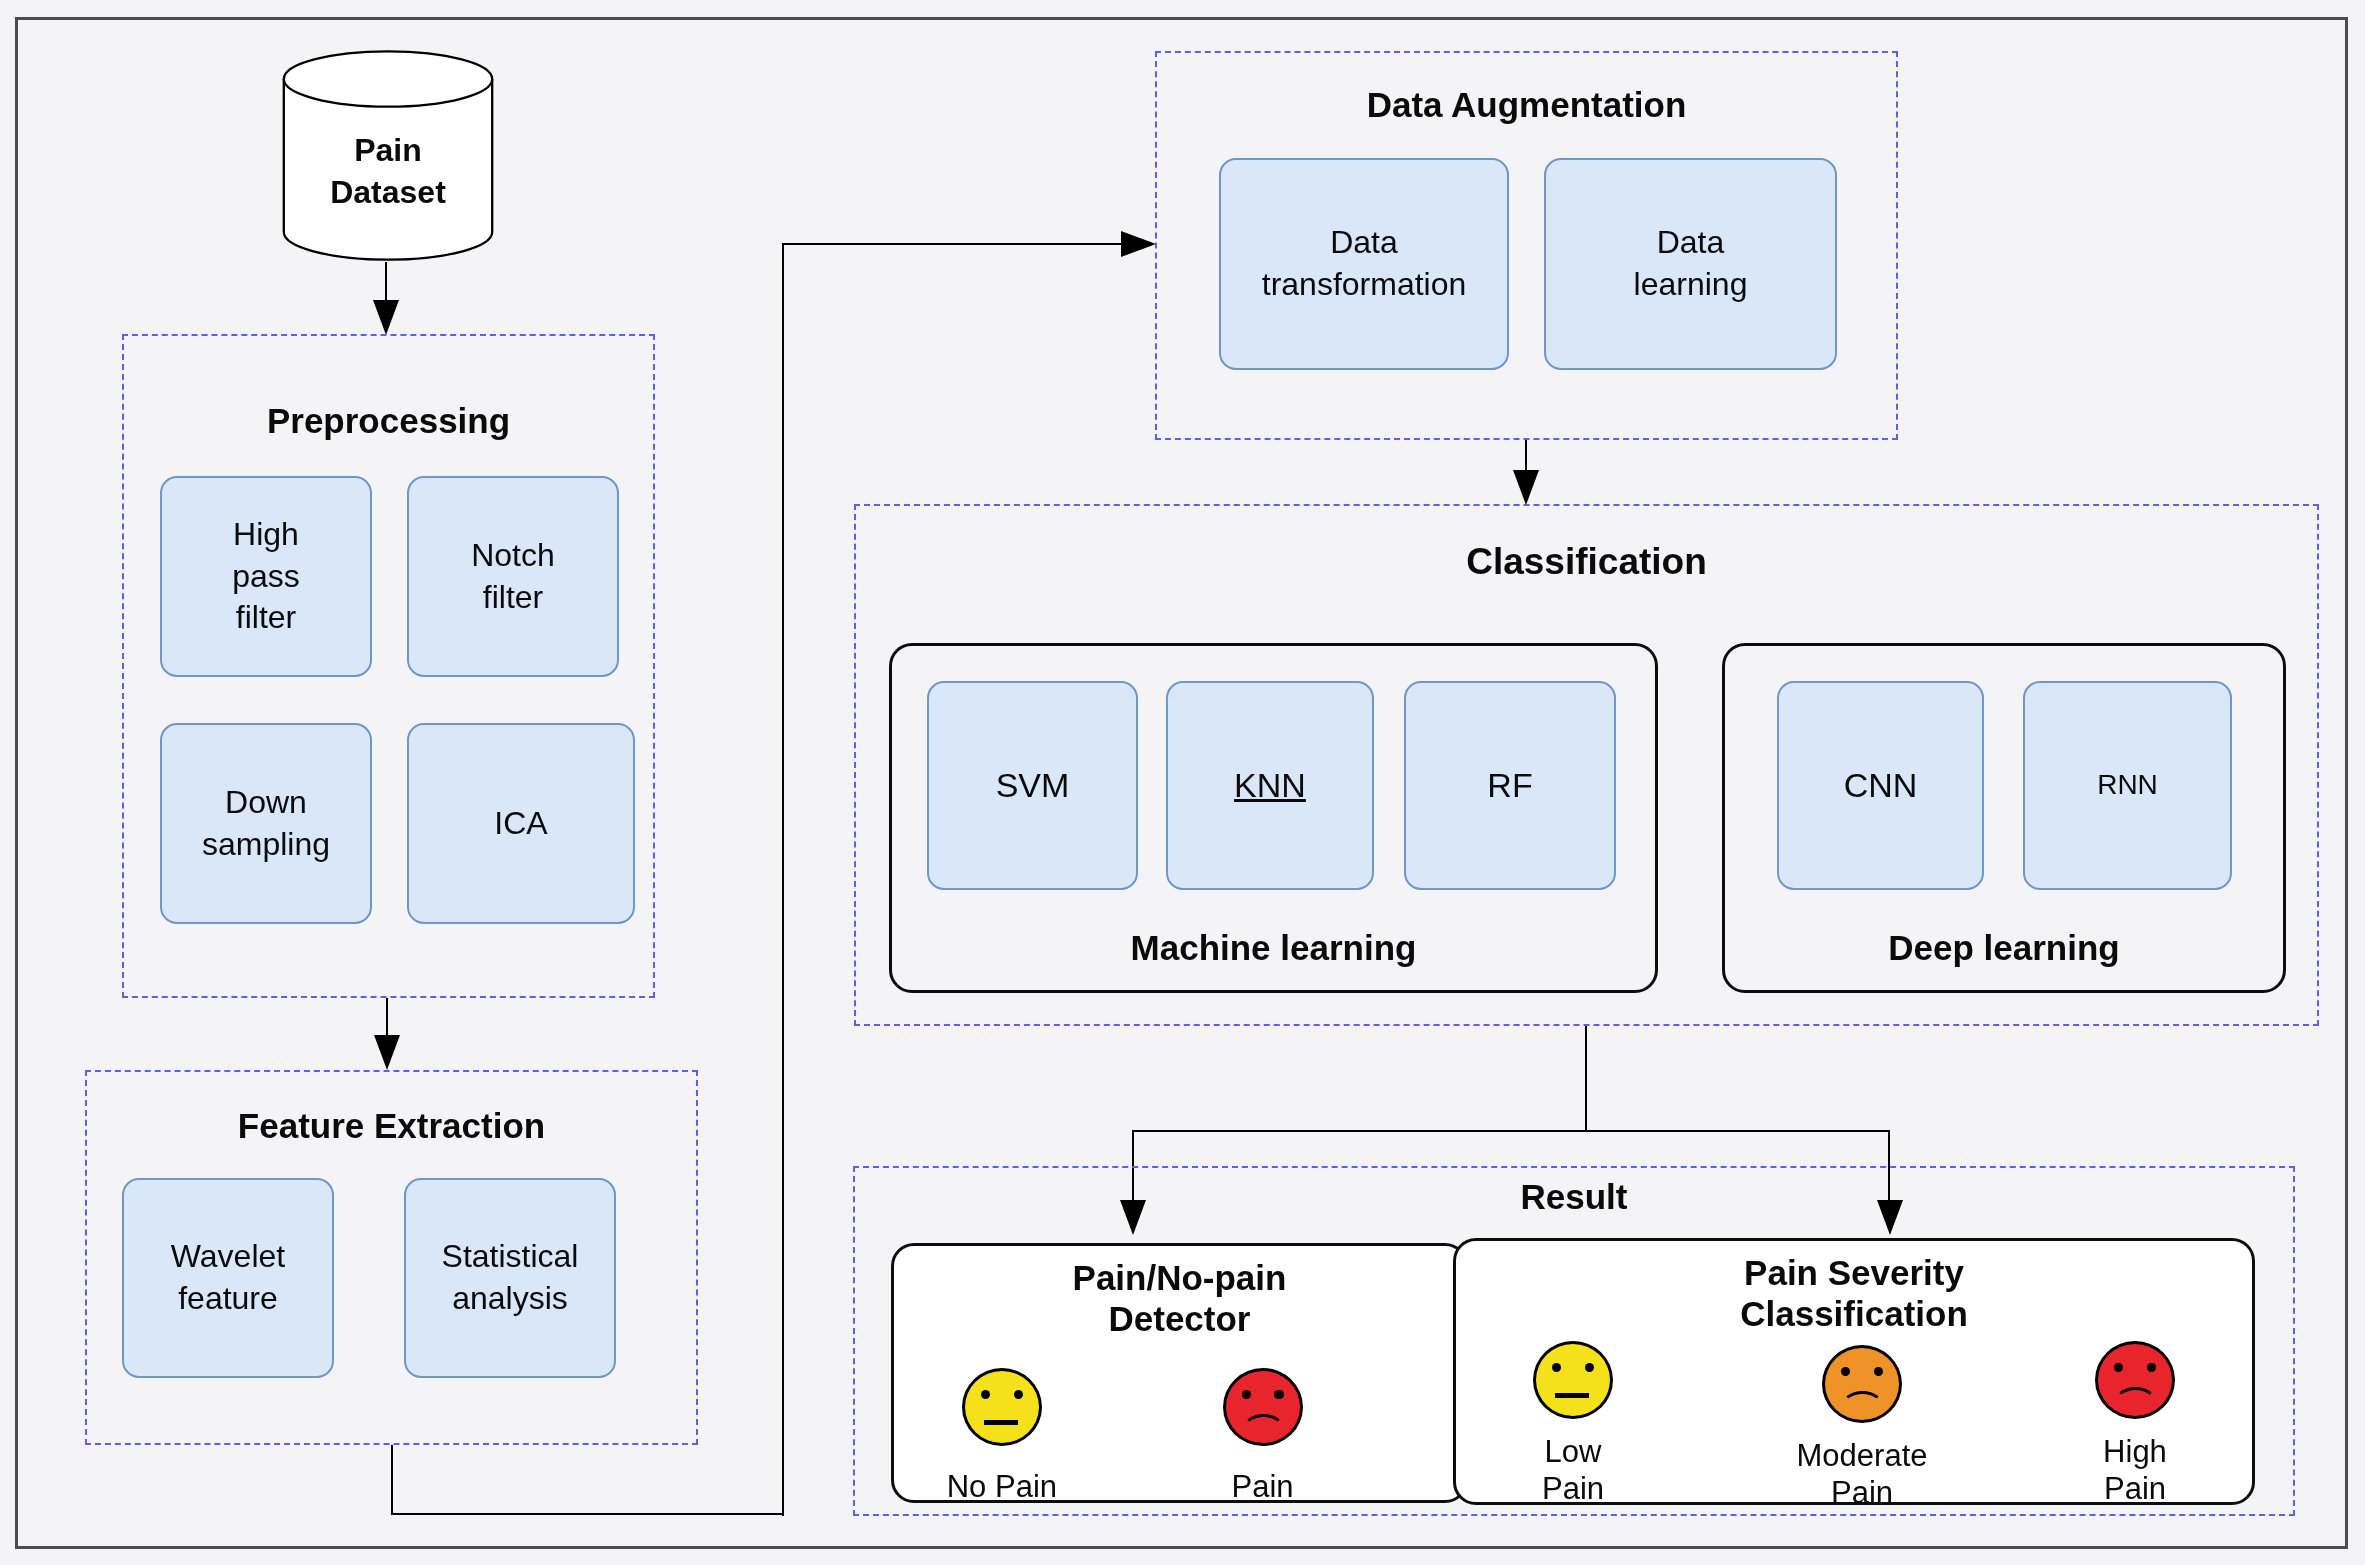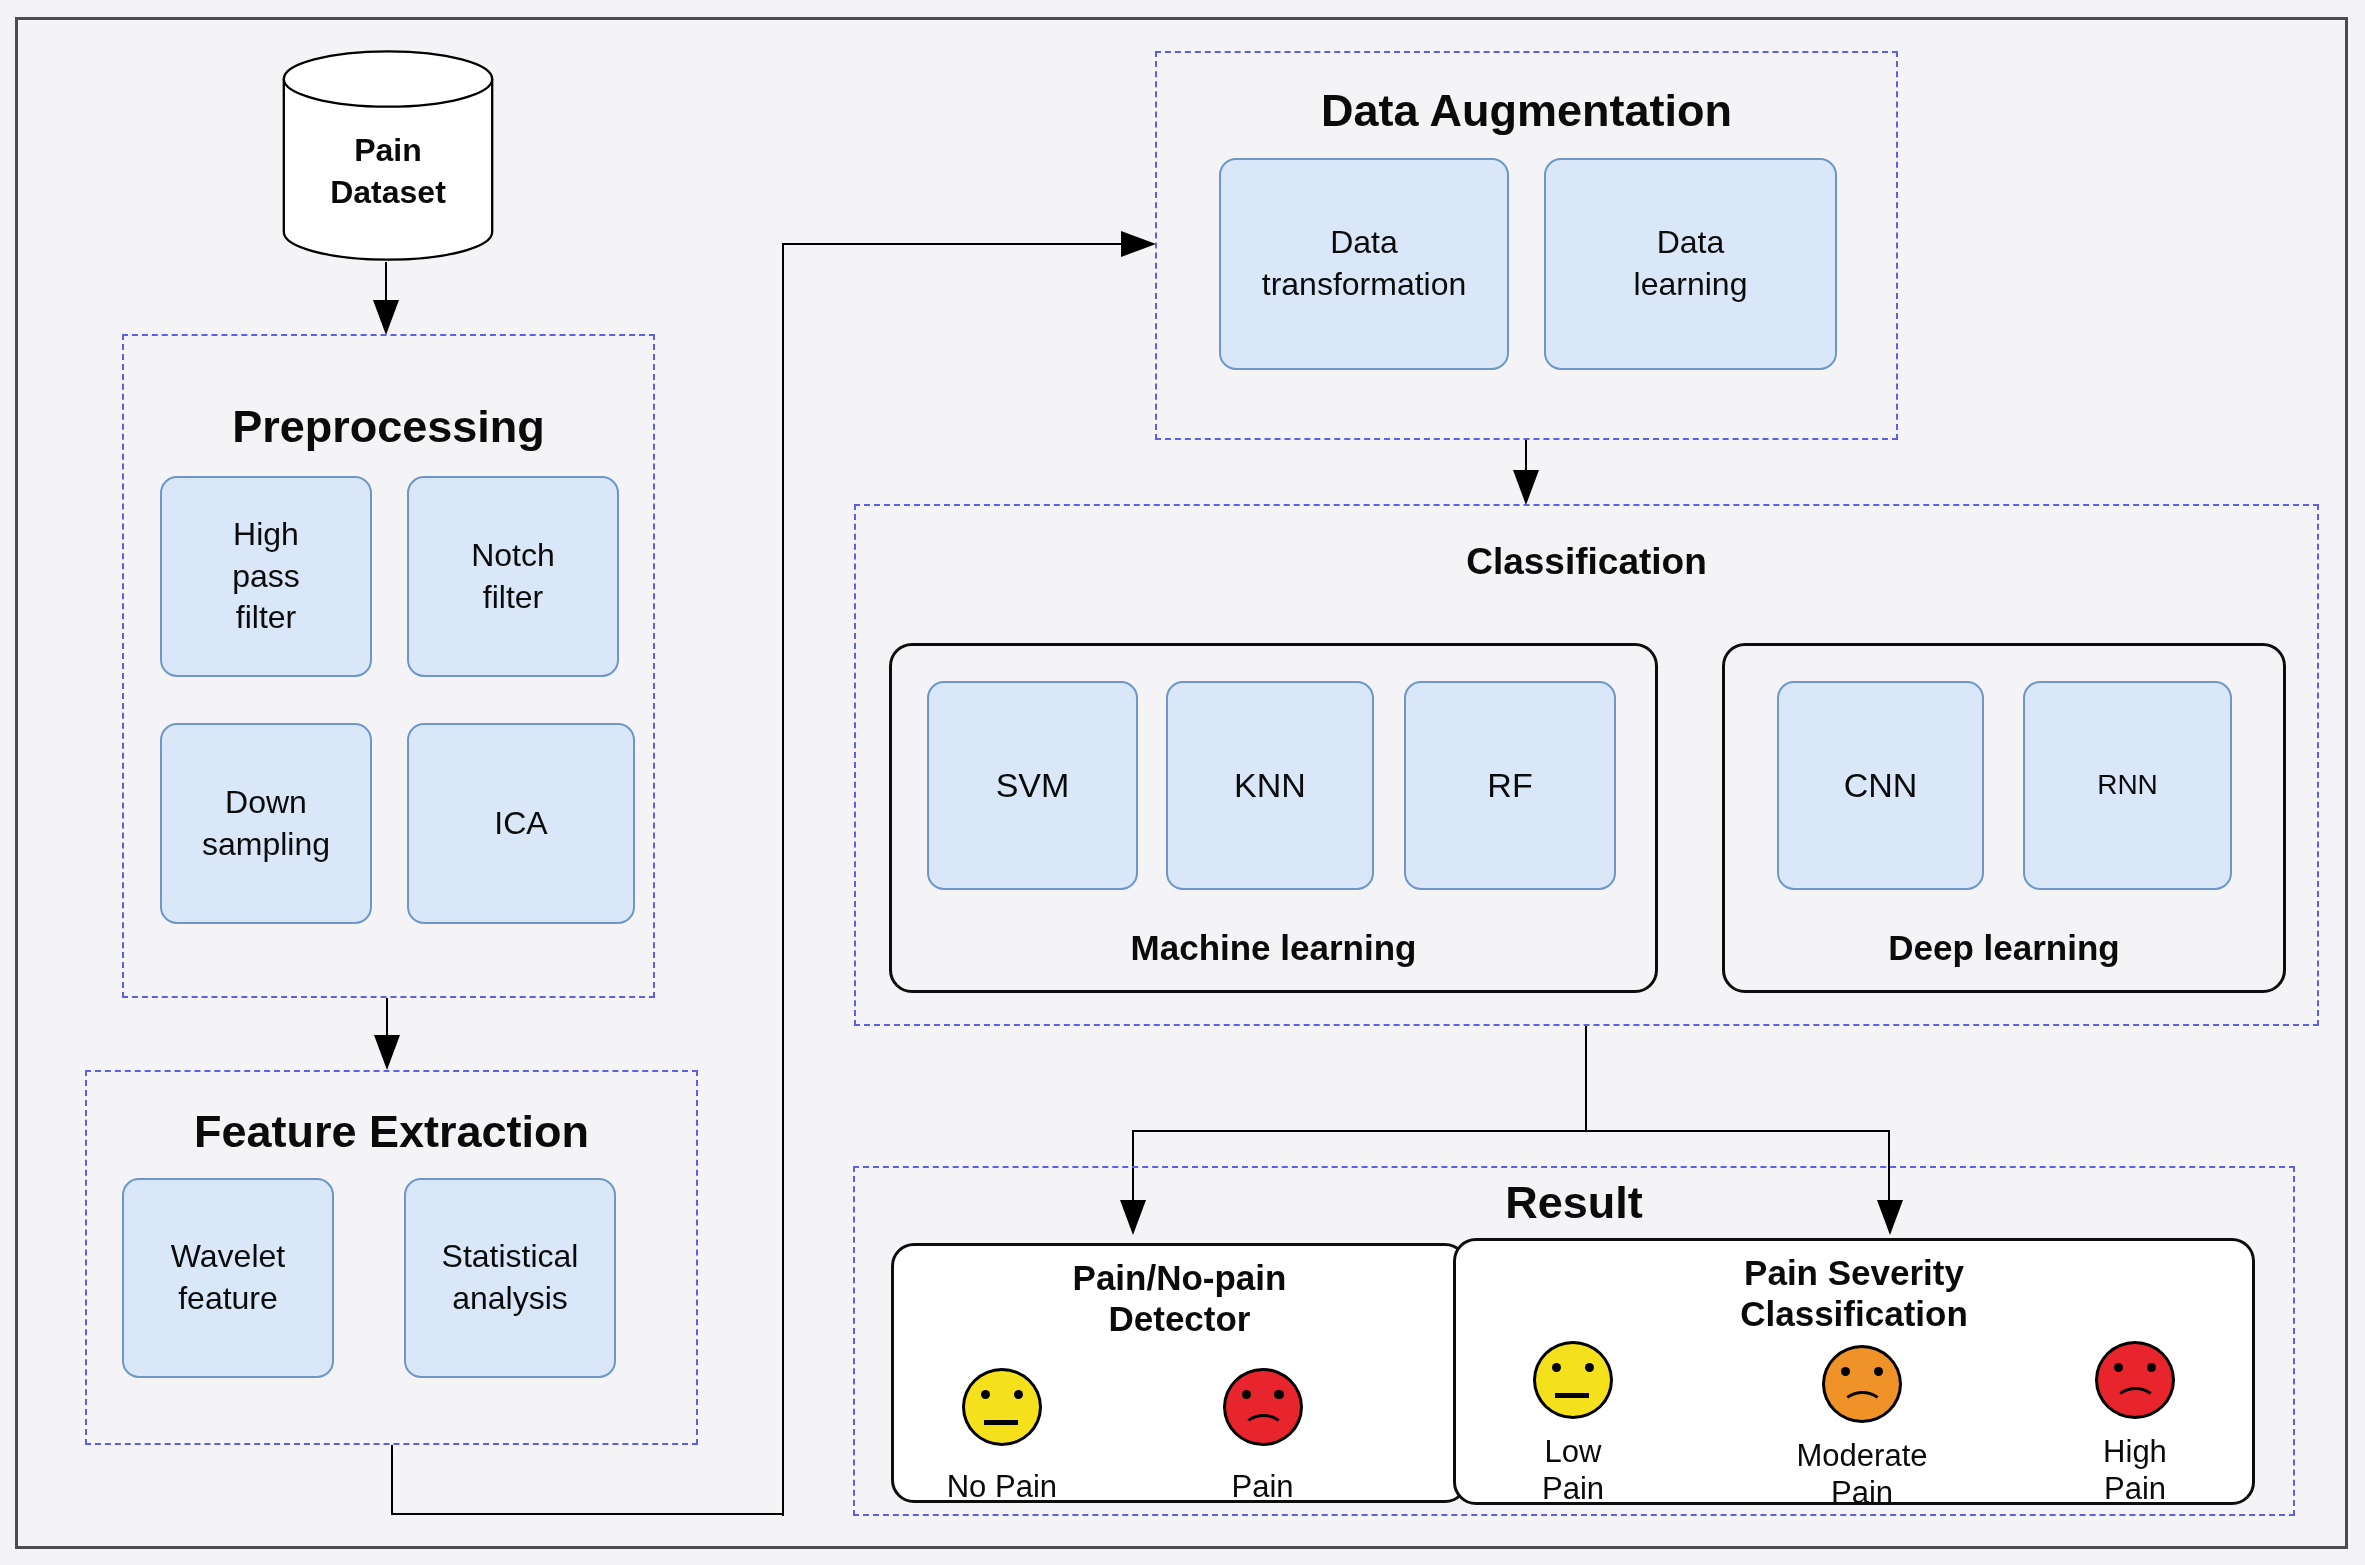--- a/index.html
+++ b/index.html
@@ -7,21 +7,21 @@
     position:relative;width:2366px;height:1566px;
     background:var(--background,#f4f4f6);
     font-family:"Liberation Sans","DejaVu Sans",sans-serif;
     color:var(--text,#0b0b0b);
     overflow:hidden;
   }
   .abs{position:absolute;box-sizing:border-box;}
   .frame{border:3.1px solid var(--frame-border,#4c4c50);}
   
   .group{border:2.3px dashed var(--dashed-border,#5e5ee8);}
-  .group-title{position:absolute;left:0;width:100%;text-align:center;font-weight:bold;font-size:45px;}
+  .group-title{position:absolute;left:0;width:100%;text-align:center;font-weight:bold;font-size:35px;}
   
   .bbox{
     background:var(--box-fill,#d9e7f9);
     border:2.3px solid var(--box-border,#6e96c8);
     border-radius:17px;
     display:flex;flex-direction:column;align-items:center;justify-content:center;
     font-size:32px;line-height:1.3;text-align:center;
   }
   .bbox span{display:block;}
   
@@ -127,21 +127,21 @@
   <div class="abs line" style="left:1525px;top:440px;width:2.3px;height:32px;"></div>
   <div class="abs ah-down" style="left:1513px;top:470px;"></div>
 
   <div class="abs group" style="left:854px;top:504px;width:1465px;height:522px;">
     <div class="group-title" style="top:35px;font-size:37px;">Classification</div>
 
     <div class="abs solidbox" style="left:33px;top:137px;width:769px;height:350px;">
       <div class="abs bbox" style="left:35px;top:35px;width:211px;height:209px;font-size:34px;">
         <span>SVM</span>
       </div>
-      <div class="abs bbox" style="left:274px;top:35px;width:208px;height:209px;font-size:34px;">
+      <div class="abs bbox" style="left:274px;top:35px;width:208px;height:209px;font-size:34px;text-decoration:underline;">
         <span>KNN</span>
       </div>
       <div class="abs bbox" style="left:512px;top:35px;width:212px;height:209px;font-size:34px;">
         <span>RF</span>
       </div>
       <div class="ml-label">Machine learning</div>
     </div>
 
     <div class="abs solidbox" style="left:866px;top:137px;width:564px;height:350px;">
       <div class="abs bbox" style="left:52px;top:35px;width:207px;height:209px;font-size:34px;">

